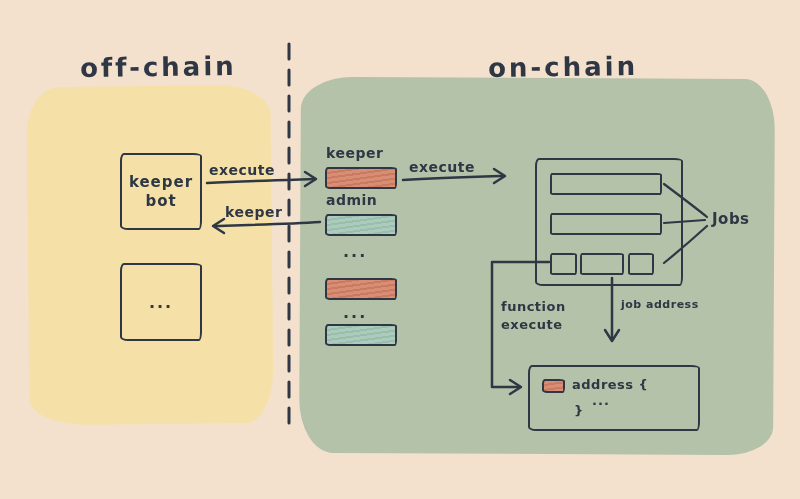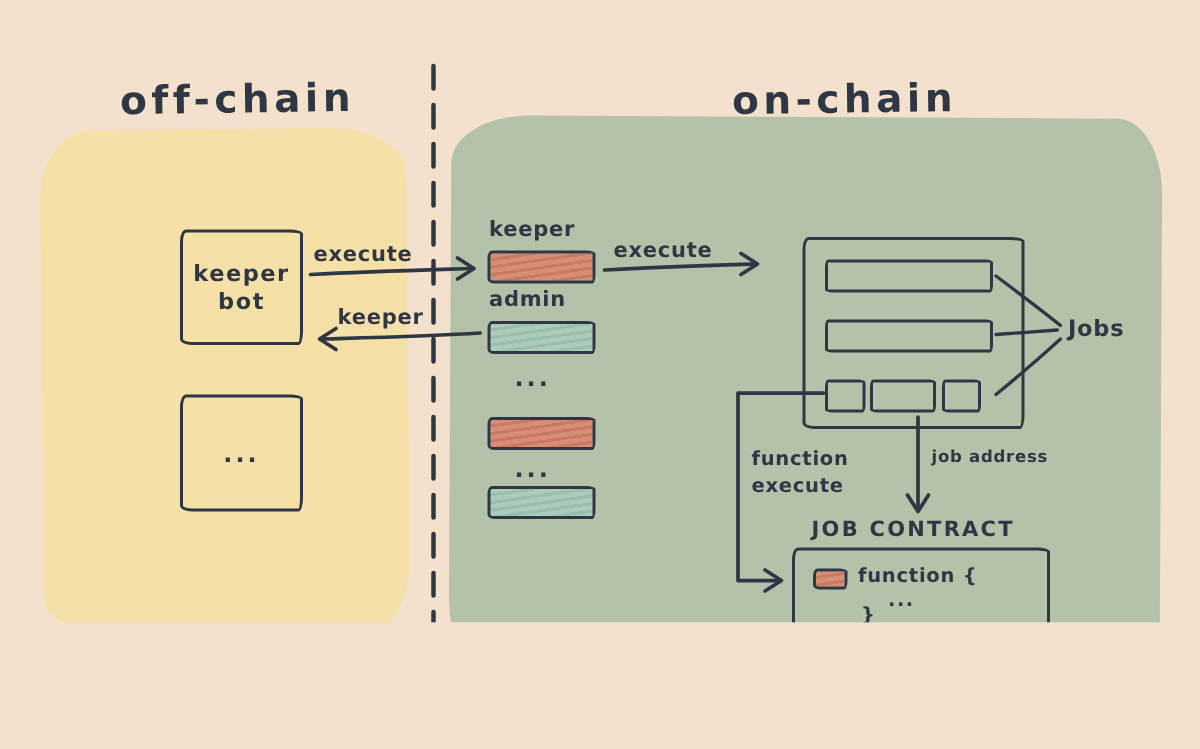--- a/index.html
+++ b/index.html
@@ -1,19 +1,19 @@
 <!DOCTYPE html>
 <html><head>
 <meta charset="utf-8">
 <style>
   * { margin:0; padding:0; box-sizing:border-box; }
   html,body { background:#f3e1cd; }
   body { font-family:"DejaVu Sans", sans-serif; color:#2f3745; }
 
-  .canvas { position:relative; width:800px; height:415px; background:#f3e1cd; overflow:hidden; }
+  .canvas { position:relative; width:800px; height:499px; background:#f3e1cd; overflow:hidden; }
 
   .blob { position:absolute; }
   .blob-yellow {
     left:28px; top:86px; width:244px; height:338px;
     background:#f5e0a8;
     border-radius:34px 52px 28px 58px / 46px 30px 54px 26px;
     transform:rotate(-0.6deg);
   }
   .blob-green {
     left:300px; top:78px; width:474px; height:376px;
@@ -118,21 +118,20 @@
     <div class="pa-row" style="left:91px; top:93px; width:26px; height:22px;"></div>
   </div>
 
   <div class="lbl" style="left:712px; top:210px; font-size:15px;">Jobs</div>
 
   <div class="lbl" style="left:501px; top:299px; font-size:13px;">function</div>
   <div class="lbl" style="left:501px; top:317px; font-size:13px;">execute</div>
 
   <div class="lbl" style="left:621px; top:298px; font-size:11px;">job address</div>
 
-  <div class="lbl" style="left:541px; top:345px; font-size:14px; letter-spacing:1.5px;">JOB CONTRACT</div>
   <div class="box jc-box">
     <div class="slot fill-salmon" style="left:12px; top:12px; width:23px; height:14px;"></div>
-    <div class="lbl" style="left:42px; top:10px; font-size:13px;">function {</div>
+    <div class="lbl" style="left:42px; top:10px; font-size:13px;">address {</div>
     <div class="lbl" style="left:62px; top:26px; font-size:13px; letter-spacing:1px;">...</div>
     <div class="lbl" style="left:44px; top:36px; font-size:13px;">}</div>
   </div>
 
 </div>
 
 </body></html>

